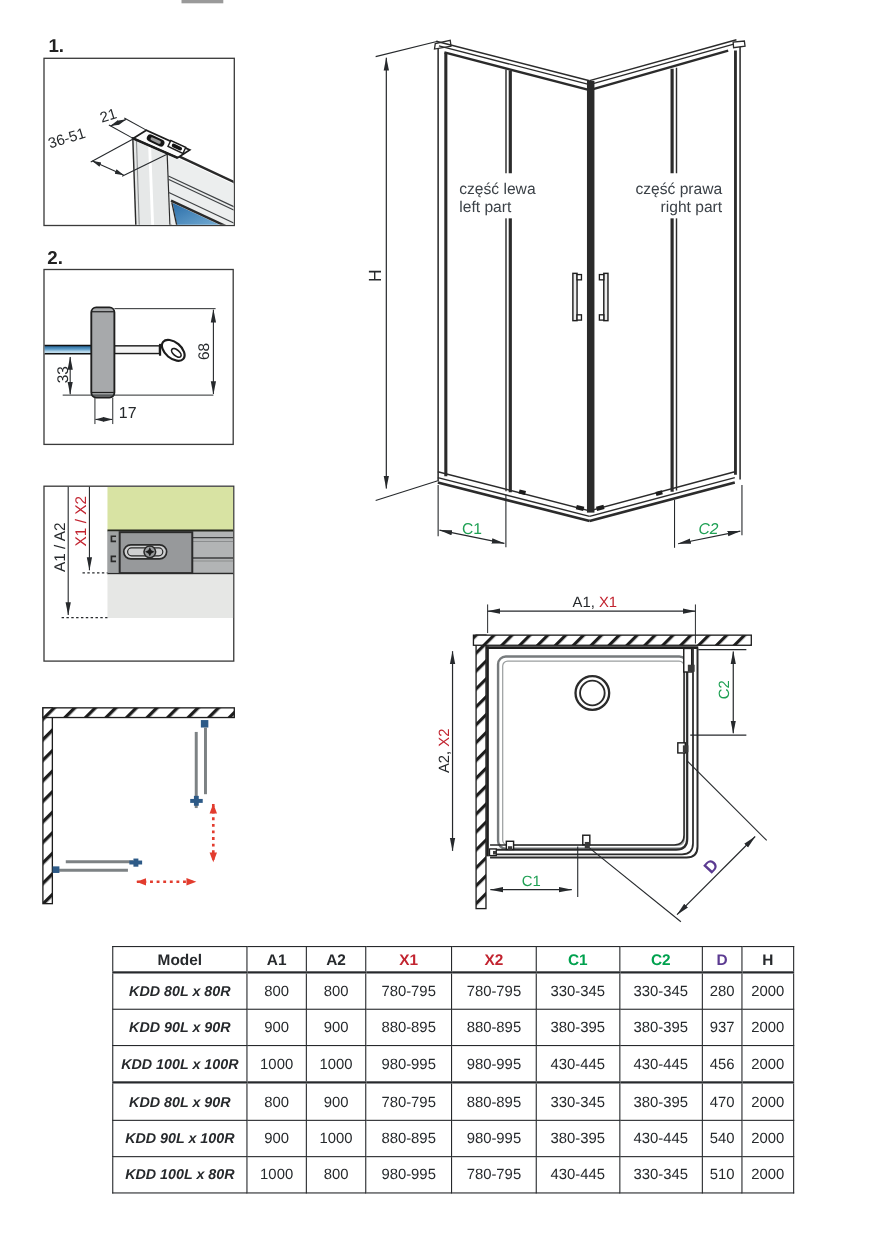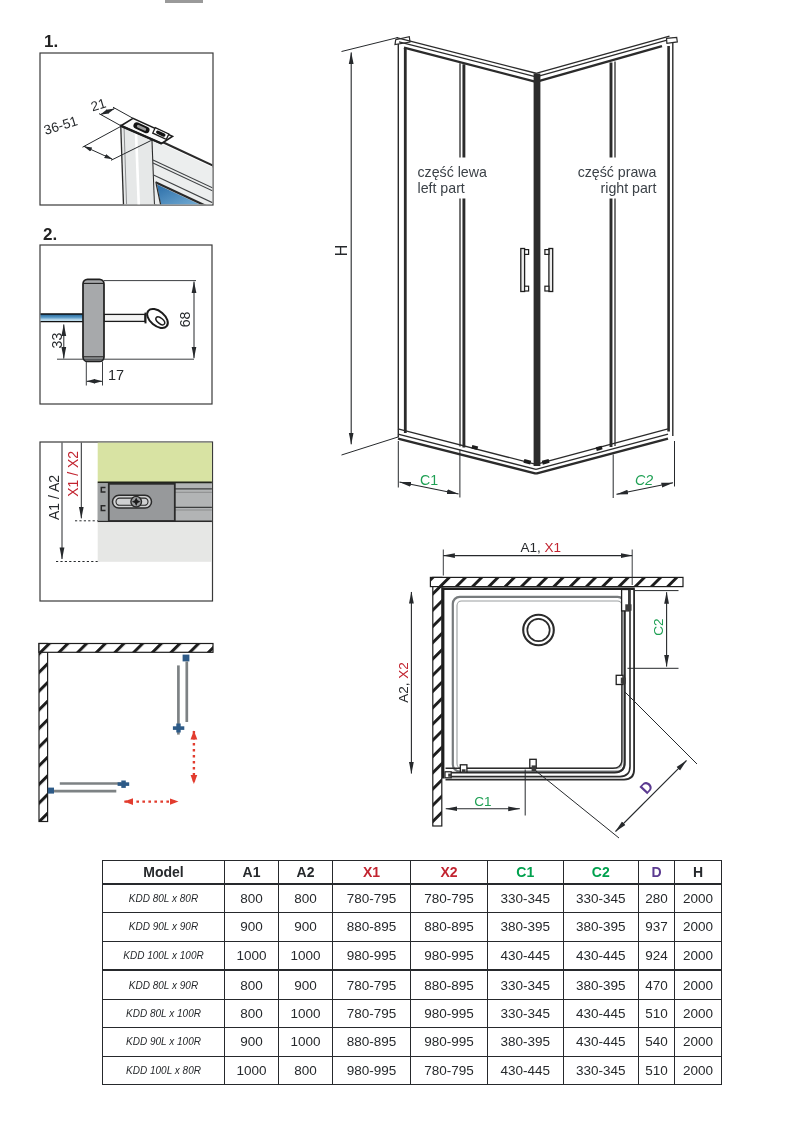--- a/index.html
+++ b/index.html
@@ -3,21 +3,21 @@
 <meta charset="utf-8">
 <style>
 html,body{margin:0;padding:0;background:#fff;width:800px;height:1135px;overflow:hidden;}
 *{box-sizing:border-box;}
 body{font-family:"Liberation Sans",sans-serif;}
 #page{position:absolute;left:0;top:0;width:800px;height:1135px;background:#fff;}
 svg{position:absolute;left:0;top:0;}
 table.spec{position:absolute;left:102px;top:860px;width:619px;height:225px;border-collapse:collapse;table-layout:fixed;}
 table.spec td{border:1.4px solid #26292c;text-align:center;vertical-align:middle;font-size:13.5px;color:#26292c;padding:0;}
 table.spec tr.hdr td{font-weight:bold;font-size:14px;text-align:center;}
-table.spec td.mod{font-weight:normal;font-style:italic;font-size:10px;}
+table.spec td.mod{font-weight:bold;font-style:italic;font-size:13px;}
 table.spec .red{color:#c22430;}
 table.spec .grn{color:#00a14e;}
 table.spec .pur{color:#5b3a91;}
 table.spec tr.thick td{border-bottom-width:2.4px;}
 </style>
 </head>
 <body>
 <div id="page">
 <svg width="800" height="1135" viewBox="0 0 800 1135">
 <defs>
@@ -460,46 +460,35 @@
           <td>2000</td>
         </tr>
 <tr class="thick">
           <td class="mod">KDD 100L x 100R</td>
           <td>1000</td>
           <td>1000</td>
           <td>980-995</td>
           <td>980-995</td>
           <td>430-445</td>
           <td>430-445</td>
-          <td>924</td>
+          <td>456</td>
           <td>2000</td>
         </tr>
 <tr>
           <td class="mod">KDD 80L x 90R</td>
           <td>800</td>
           <td>900</td>
           <td>780-795</td>
           <td>880-895</td>
           <td>330-345</td>
           <td>380-395</td>
           <td>470</td>
           <td>2000</td>
         </tr>
 <tr>
-          <td class="mod">KDD 80L x 100R</td>
-          <td>800</td>
-          <td>1000</td>
-          <td>780-795</td>
-          <td>980-995</td>
-          <td>330-345</td>
-          <td>430-445</td>
-          <td>510</td>
-          <td>2000</td>
-        </tr>
-<tr>
           <td class="mod">KDD 90L x 100R</td>
           <td>900</td>
           <td>1000</td>
           <td>880-895</td>
           <td>980-995</td>
           <td>380-395</td>
           <td>430-445</td>
           <td>540</td>
           <td>2000</td>
         </tr>

